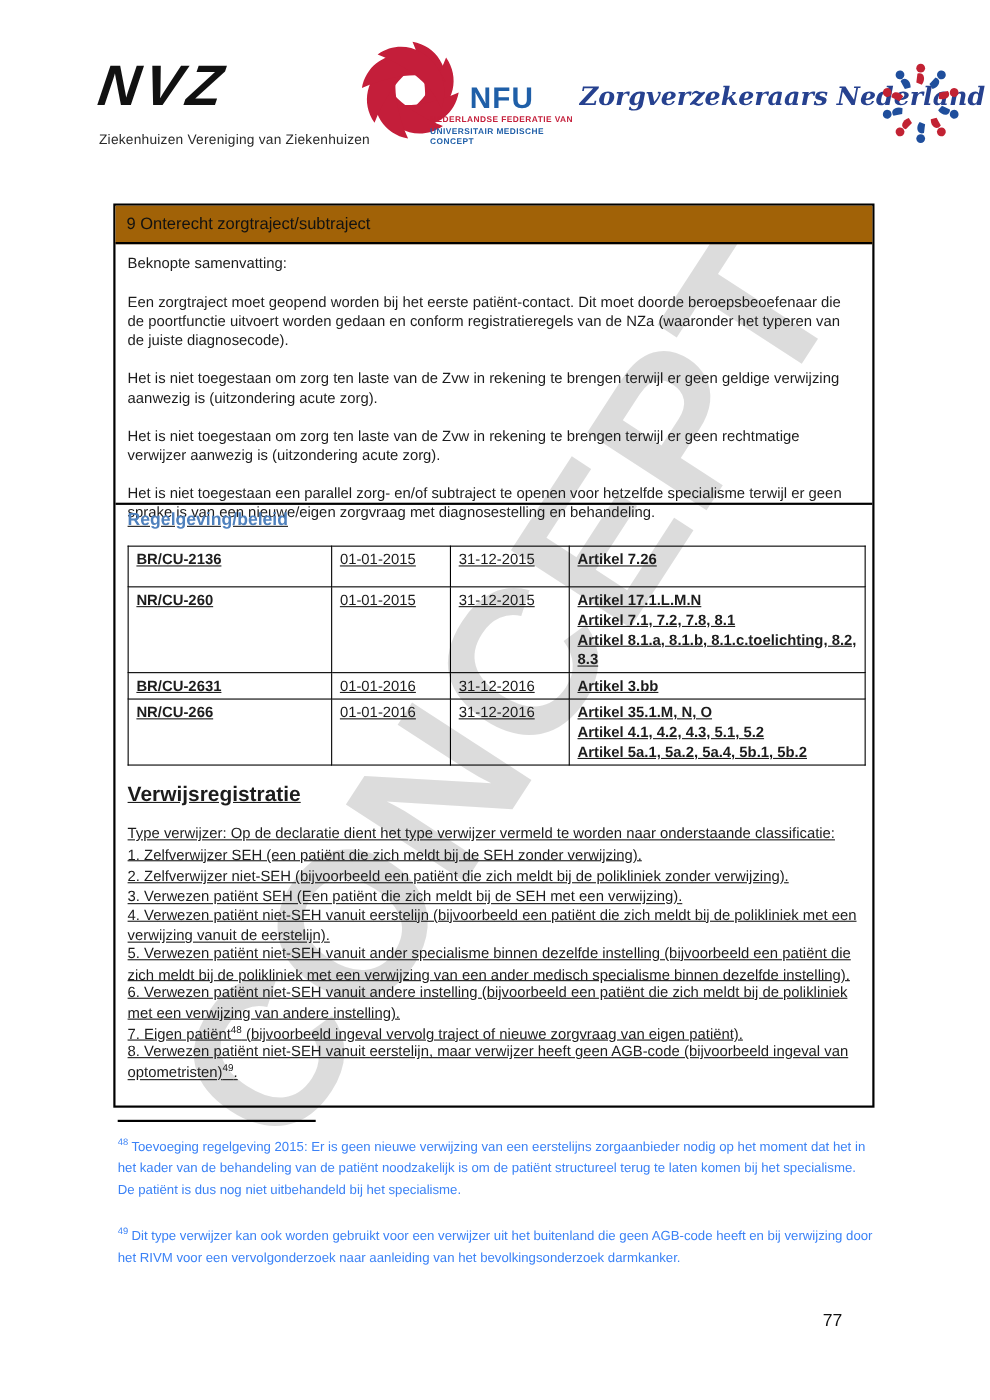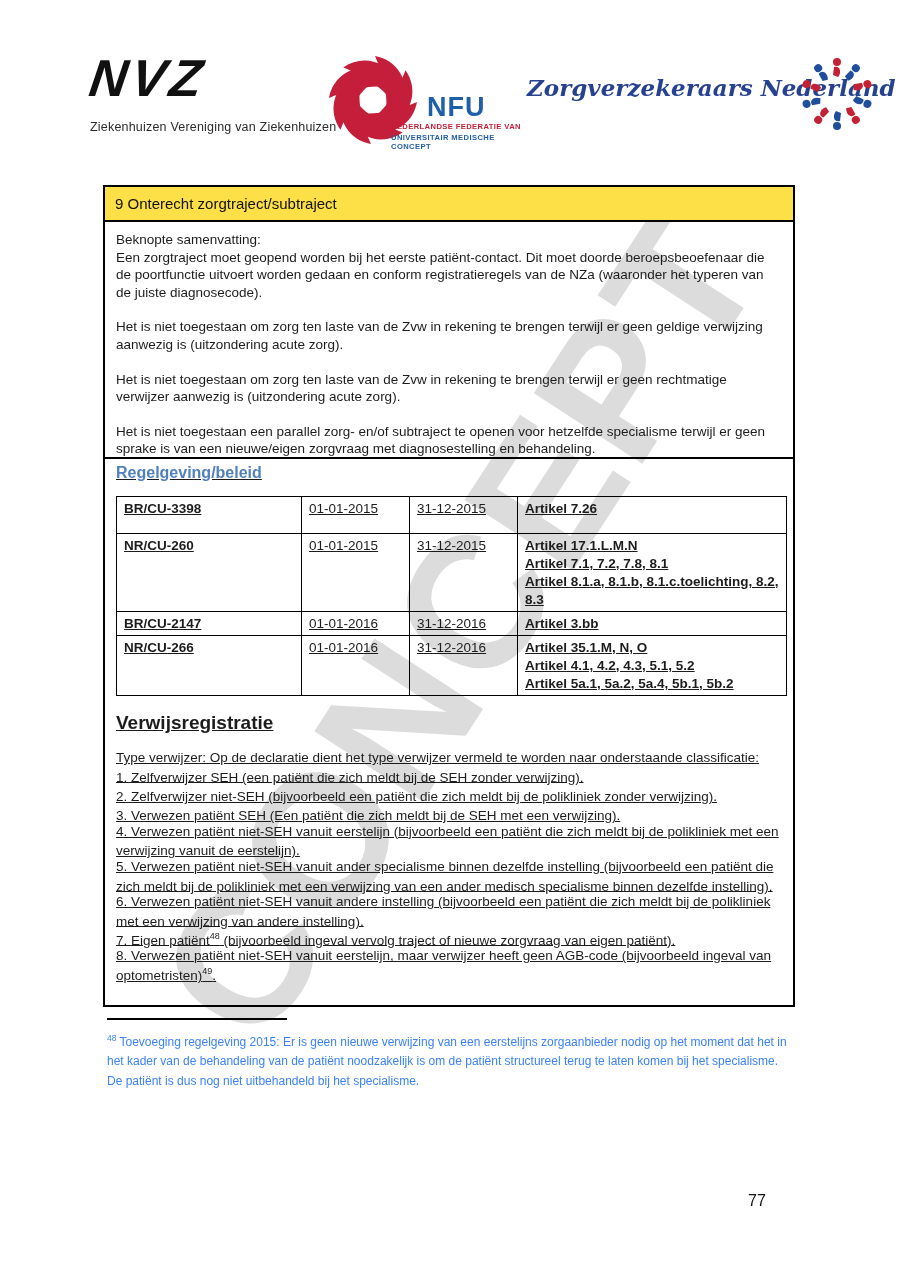--- a/index.html
+++ b/index.html
@@ -19,44 +19,44 @@
   }
   .layer { position:relative; z-index:1; }
   
   .logo-nvz { position:absolute; left:90px; top:52px; }
   .nvz-mark {
     font-family:"Liberation Sans", sans-serif; font-weight:900; font-style:italic;
     font-size:52px; letter-spacing:4px; color:#111; transform:skewX(-8deg);
     line-height:1; display:inline-block;
   }
   .nvz-sub { margin-top:16px; font-size:12.5px; color:#2a2a2a; letter-spacing:0.2px; }
-  .logo-nfu { position:absolute; left:323px; top:50px; width:200px; height:102px; }
+  .logo-nfu { position:absolute; left:323px; top:32px; width:200px; height:102px; }
   .nfu-wheel { position:absolute; left:0; top:0; }
   .nfu-mark { position:absolute; left:104px; top:42px; font-size:27px; font-weight:bold; color:#1f5fa8; letter-spacing:1px; }
   .nfu-line1 { position:absolute; left:68px; top:72px; font-size:7.6px; font-weight:bold; color:#c41e3a; letter-spacing:0.4px; }
   .nfu-line2 { position:absolute; left:68px; top:83px; font-size:7.6px; font-weight:bold; color:#1f5fa8; letter-spacing:0.4px; }
   .logo-zn { position:absolute; left:527px; top:58px; width:352px; height:80px; }
   .zn-name {
     font-family:"DejaVu Serif", serif; font-style:italic; font-weight:bold;
     font-size:23px; color:#26418f; position:absolute; left:0; top:16px; white-space:nowrap;
   }
   .zn-emblem { position:absolute; left:268px; top:-6px; }
   
   .content-box {
     position:absolute; left:103px; top:185px; width:692px; height:822px;
     border:2px solid #000; background:transparent;
   }
   .banner {
-    height:35px; background:#fde047; border-bottom:2px solid #000;
+    height:35px; background:#a16207; border-bottom:2px solid #000;
     display:flex; align-items:center; padding-left:10px;
     font-size:15px; color:#111;
   }
   .sec1 { height:237px; border-bottom:2px solid #000; padding:9px 11px 0 11px; font-size:13.5px; line-height:17.6px; }
   .sec1 p { margin-bottom:17px; }
-  .sec1 .label { }
+  .sec1 .label { margin-bottom:17px; }
   .sec2 { padding:5px 11px 0 11px; height:531px; overflow:hidden;text-decoration:underline; }
   .reg-heading { font-size:16px; font-weight:bold; color:#4f81bd; margin-bottom:14px; }
   
   table.reg { border-collapse:collapse; width:670px; table-layout:fixed; font-size:13.5px; }
   table.reg td { border:1.5px solid #000; vertical-align:top; padding:3px 6px 2px 7px; line-height:18px; }
   td.c-code { width:185px; font-weight:bold; }
   td.c-start { width:108px; }
   td.c-end { width:108px; }
   td.c-art { width:269px; font-weight:bold; }
   tr.r1 td { height:37px; }
@@ -183,39 +183,39 @@
       <p>Het is niet toegestaan om zorg ten laste van de Zvw in rekening te brengen terwijl er geen rechtmatige verwijzer aanwezig is (uitzondering acute zorg).</p>
       <p>Het is niet toegestaan een parallel zorg- en/of subtraject te openen voor hetzelfde specialisme terwijl er geen sprake is van een nieuwe/eigen zorgvraag met diagnosestelling en behandeling.</p>
     </div>
 
     <div class="sec2">
       <div class="reg-heading">Regelgeving/beleid</div>
 
       <table class="reg">
         <tbody>
           <tr class="r1">
-            <td class="c-code">BR/CU-3398</td>
+            <td class="c-code">BR/CU-2136</td>
             <td class="c-start">01-01-2015</td>
             <td class="c-end">31-12-2015</td>
             <td class="c-art">
               <div>Artikel 7.26</div>
             </td>
           </tr>
           <tr class="r2">
             <td class="c-code">NR/CU-260</td>
             <td class="c-start">01-01-2015</td>
             <td class="c-end">31-12-2015</td>
             <td class="c-art">
               <div>Artikel 17.1.L.M.N</div>
               <div>Artikel 7.1, 7.2, 7.8, 8.1</div>
               <div>Artikel 8.1.a, 8.1.b, 8.1.c.toelichting, 8.2, 8.3</div>
             </td>
           </tr>
           <tr class="r3">
-            <td class="c-code">BR/CU-2147</td>
+            <td class="c-code">BR/CU-2631</td>
             <td class="c-start">01-01-2016</td>
             <td class="c-end">31-12-2016</td>
             <td class="c-art">
               <div>Artikel 3.bb</div>
             </td>
           </tr>
           <tr class="r4">
             <td class="c-code">NR/CU-266</td>
             <td class="c-start">01-01-2016</td>
             <td class="c-end">31-12-2016</td>
@@ -241,17 +241,18 @@
         <div class="li"><span>7. Eigen patiënt</span><sup>48</sup><span> (bijvoorbeeld ingeval vervolg traject of nieuwe zorgvraag van eigen patiënt).</span></div>
         <div class="li"><span>8. Verwezen patiënt niet-SEH vanuit eerstelijn, maar verwijzer heeft geen AGB-code (bijvoorbeeld ingeval van optometristen)</span><sup>49</sup><span>.</span></div>
       </div>
 
     </div>
   </div>
 
   <div class="footnotes layer">
     <div class="fn-rule"></div>
     <p><sup>48</sup><span>Toevoeging regelgeving 2015: Er is geen nieuwe verwijzing van een eerstelijns zorgaanbieder nodig op het moment dat het in het kader van de behandeling van de patiënt noodzakelijk is om de patiënt structureel terug te laten komen bij het specialisme. De patiënt is dus nog niet uitbehandeld bij het specialisme.</span></p>
+    <p><sup>49</sup><span>Dit type verwijzer kan ook worden gebruikt voor een verwijzer uit het buitenland die geen AGB-code heeft en bij verwijzing door het RIVM voor een vervolgonderzoek naar aanleiding van het bevolkingsonderzoek darmkanker.</span></p>
   </div>
 
   <div class="page-number layer">77</div>
 
 </div>
 
 </body></html>

